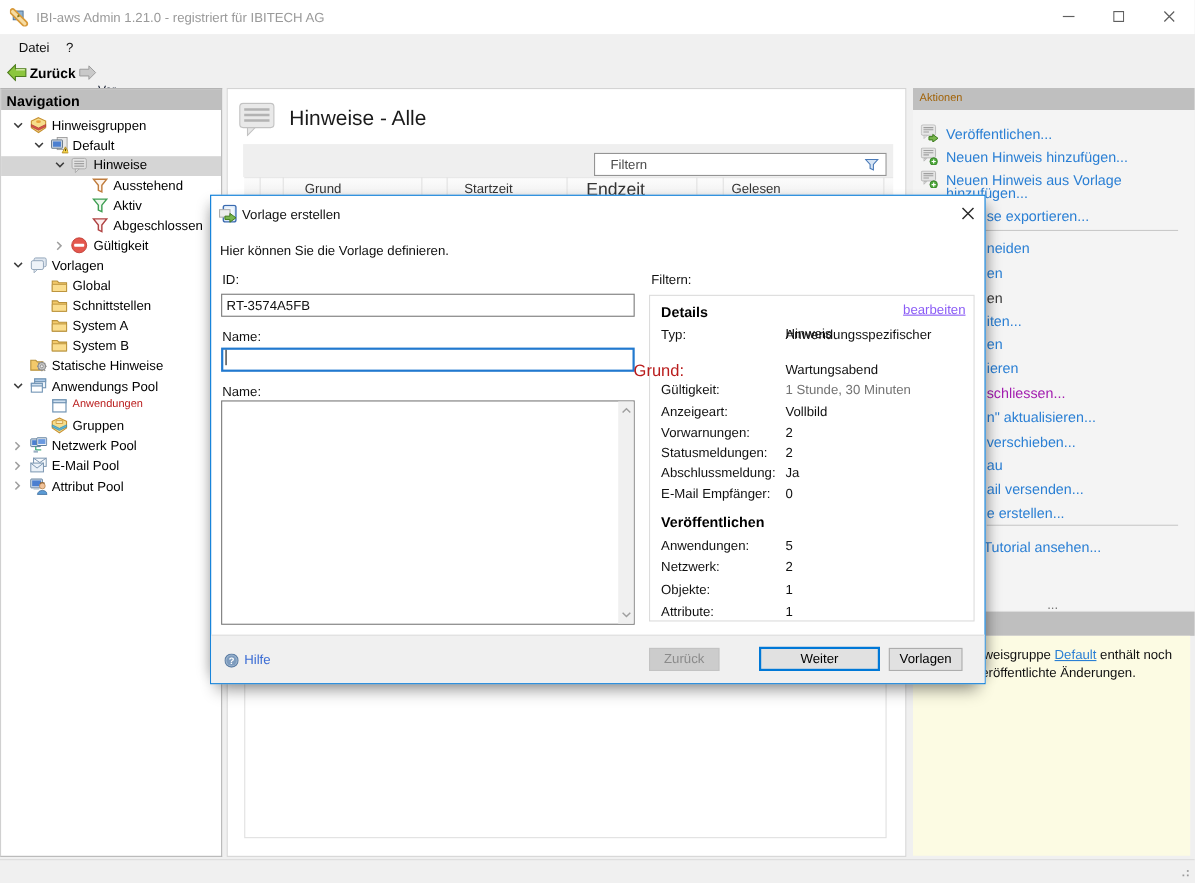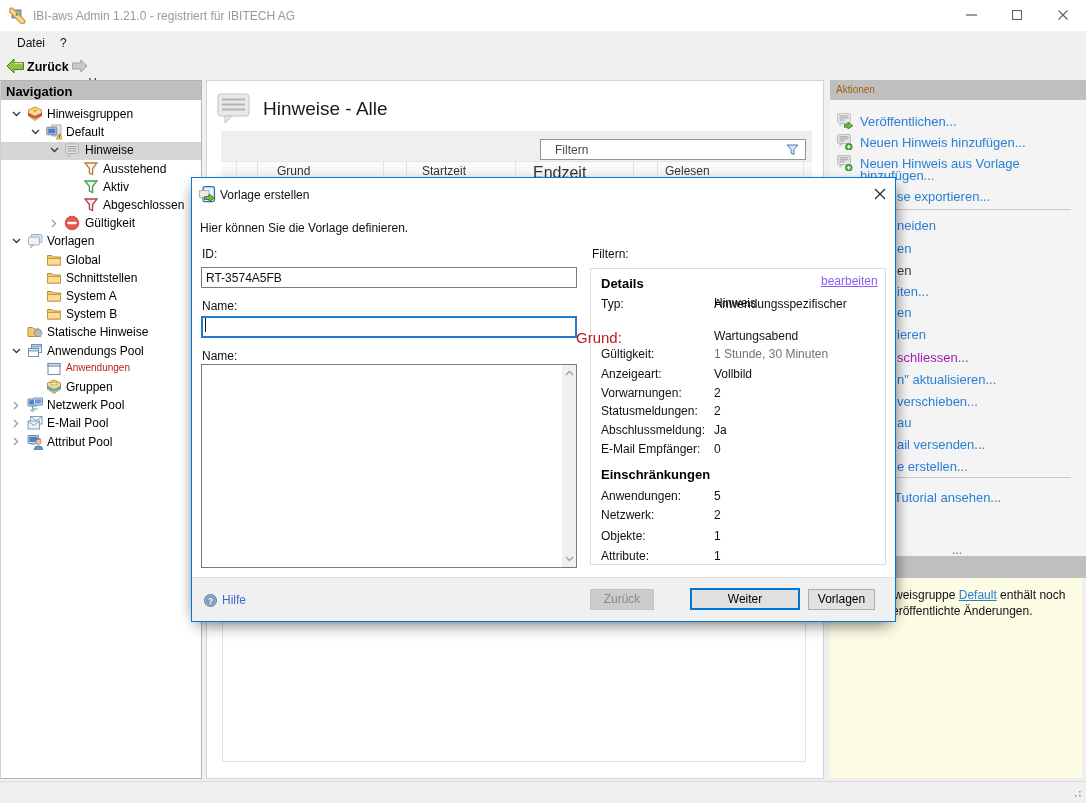--- a/index.html
+++ b/index.html
@@ -317,21 +317,21 @@
 <div class="t" style="left:601px;top:367px;font-size:12px;color:#111">Anzeigeart:</div>
 <div class="t" style="left:714px;top:367px;font-size:12px;color:#111">Vollbild</div>
 <div class="t" style="left:601px;top:386px;font-size:12px;color:#111">Vorwarnungen:</div>
 <div class="t" style="left:714px;top:386px;font-size:12px;color:#111">2</div>
 <div class="t" style="left:601px;top:404px;font-size:12px;color:#111">Statusmeldungen:</div>
 <div class="t" style="left:714px;top:404px;font-size:12px;color:#111">2</div>
 <div class="t" style="left:601px;top:423px;font-size:12px;color:#111">Abschlussmeldung:</div>
 <div class="t" style="left:714px;top:423px;font-size:12px;color:#111">Ja</div>
 <div class="t" style="left:601px;top:442px;font-size:12px;color:#111">E-Mail Empfänger:</div>
 <div class="t" style="left:714px;top:442px;font-size:12px;color:#111">0</div>
-<div class="t" style="left:601px;top:467px;font-size:13px;font-weight:bold;color:#000">Einschränkungen</div>
+<div class="t" style="left:601px;top:467px;font-size:13px;font-weight:bold;color:#000">Veröffentlichen</div>
 <div class="t" style="left:601px;top:489px;font-size:12px;color:#111">Anwendungen:</div>
 <div class="t" style="left:714px;top:489px;font-size:12px;color:#111">5</div>
 <div class="t" style="left:601px;top:508px;font-size:12px;color:#111">Netzwerk:</div>
 <div class="t" style="left:714px;top:508px;font-size:12px;color:#111">2</div>
 <div class="t" style="left:601px;top:529px;font-size:12px;color:#111">Objekte:</div>
 <div class="t" style="left:714px;top:529px;font-size:12px;color:#111">1</div>
 <div class="t" style="left:601px;top:549px;font-size:12px;color:#111">Attribute:</div>
 <div class="t" style="left:714px;top:549px;font-size:12px;color:#111">1</div>
 
 <div class="abs" style="left:192px;top:577px;width:703px;height:44px;background:#f0f0f0;border-top:1px solid #dfdfdf"></div>

